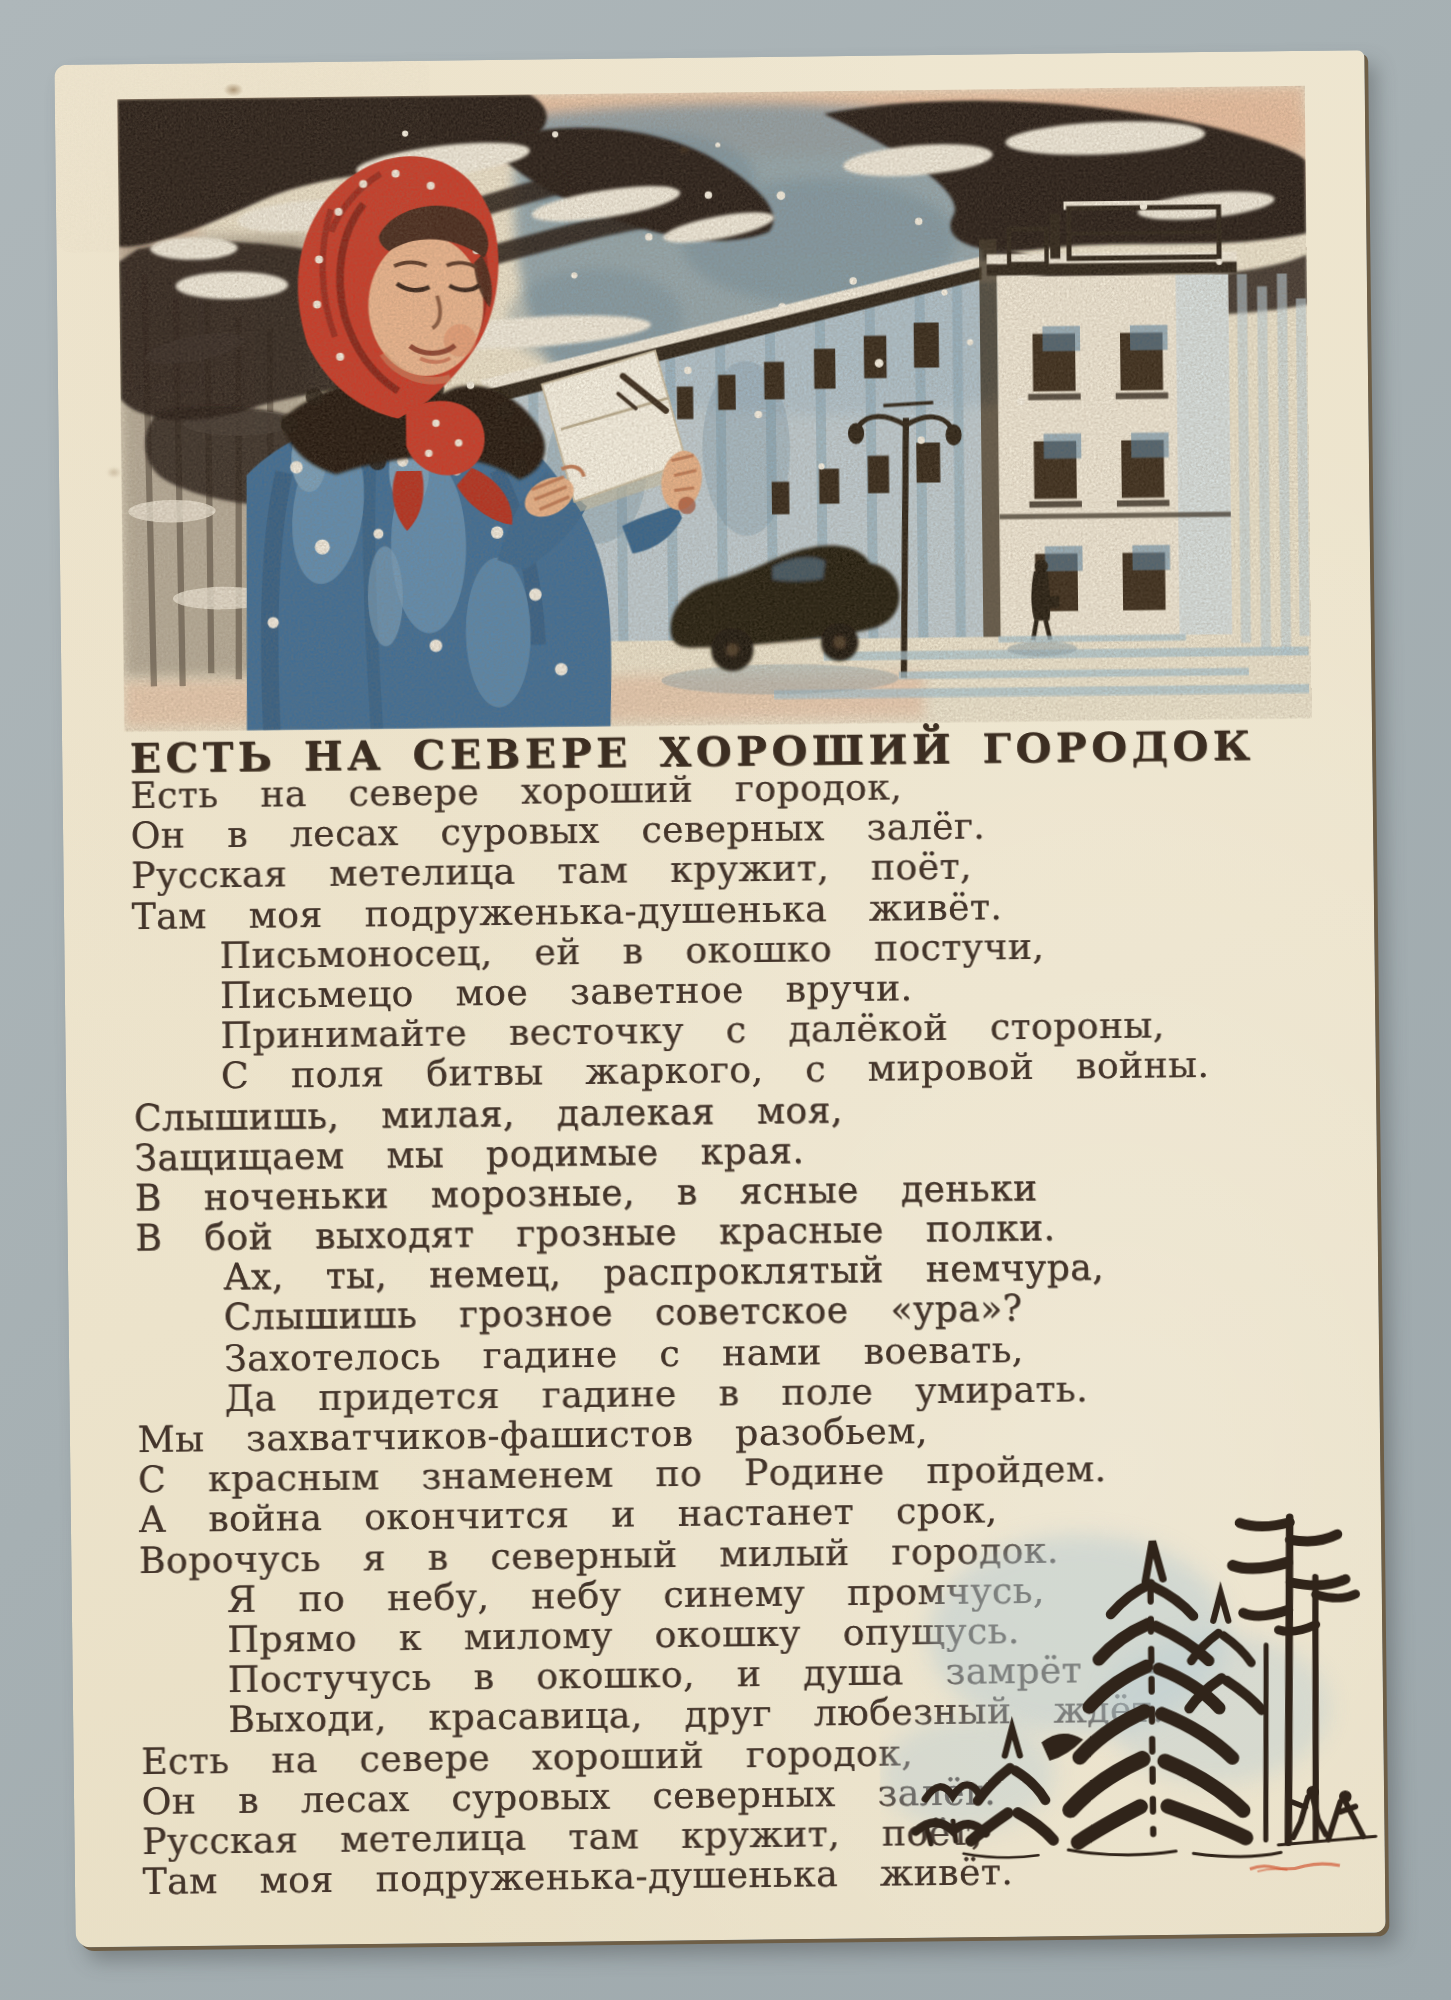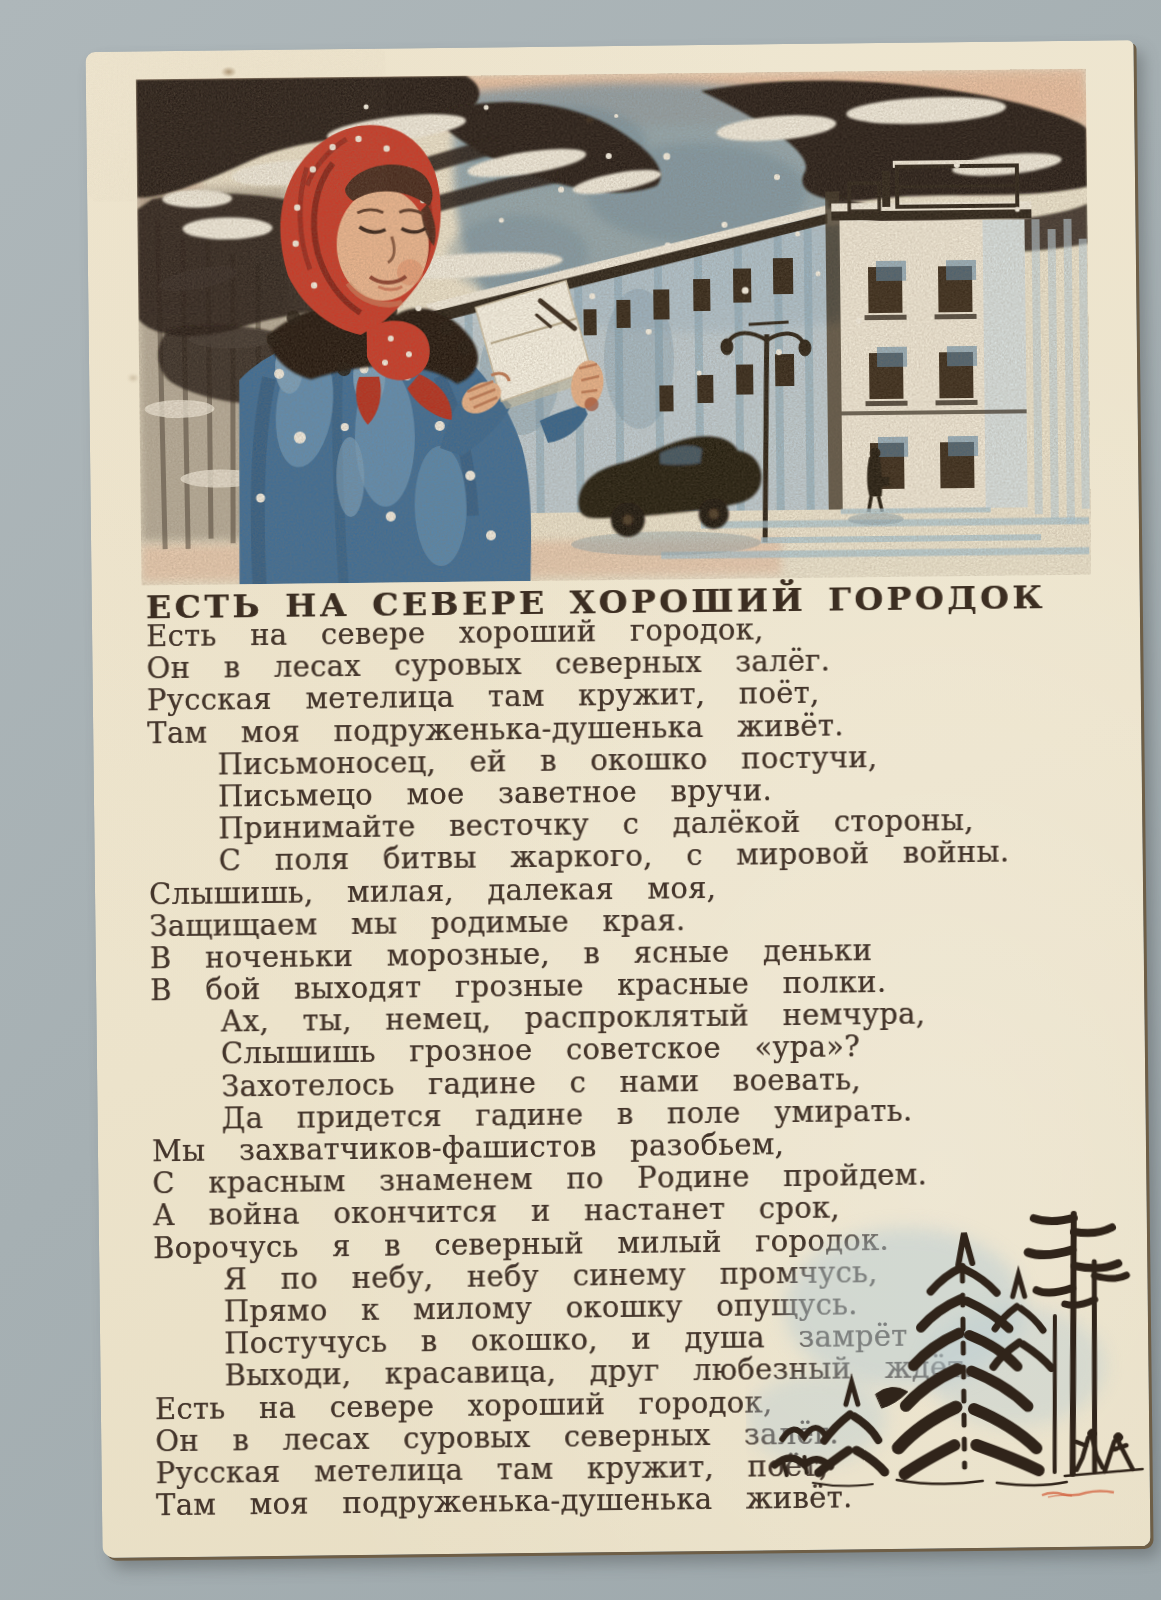--- a/index.html
+++ b/index.html
@@ -1,21 +1,21 @@
 <!DOCTYPE html>
 <html><head>
 <meta charset="utf-8">
 <style>
   html,body{margin:0;padding:0;}
   body{
     width:1161px;height:1600px;overflow:hidden;position:relative;
     background:linear-gradient(135deg,#aeb7ba 0%,#a6b0b3 45%,#9da8ac 100%);
     font-family:"DejaVu Serif", serif;
   }
-  .scene{position:absolute;inset:0;margin-left:42px;}
+  .scene{position:absolute;inset:0;}
   .card{
     position:absolute;left:52px;top:46px;width:1048px;height:1506px;
     background:
       radial-gradient(ellipse at 18% 12%, rgba(214,186,140,.10), transparent 42%),
       radial-gradient(ellipse at 80% 75%, rgba(255,255,255,.22), transparent 55%),
       linear-gradient(160deg,#efe7d2 0%,#ece3cb 55%,#e7ddc2 100%);
     border-radius:10px 6px 9px 12px;
     transform:rotate(-0.65deg);
     box-shadow: 3px 3px 0 #6e5e46, 9px 11px 16px rgba(75,80,82,.45);
   }

